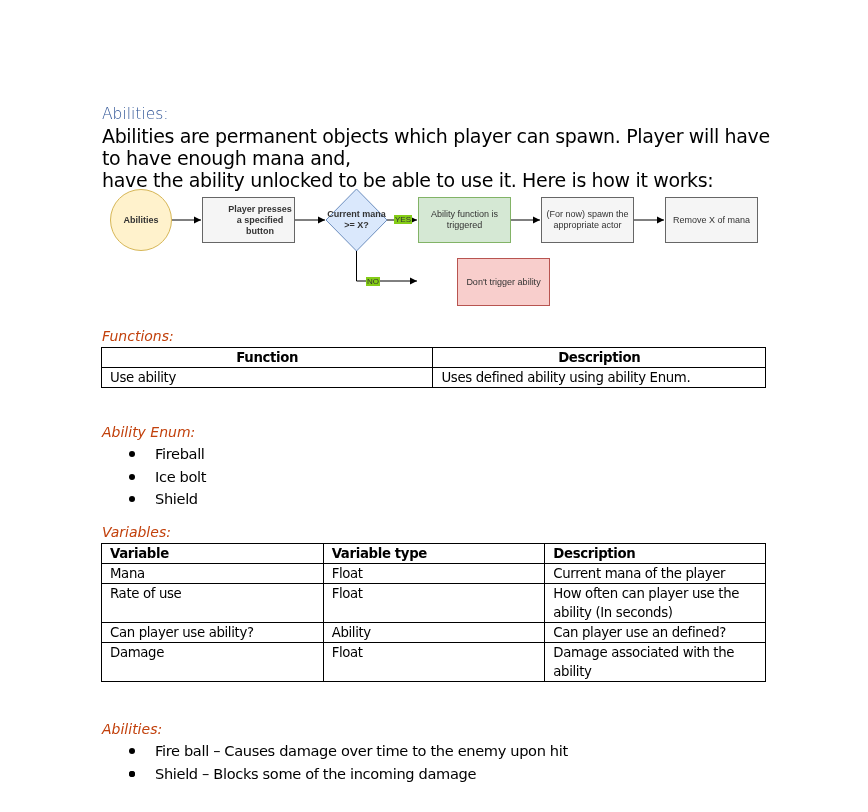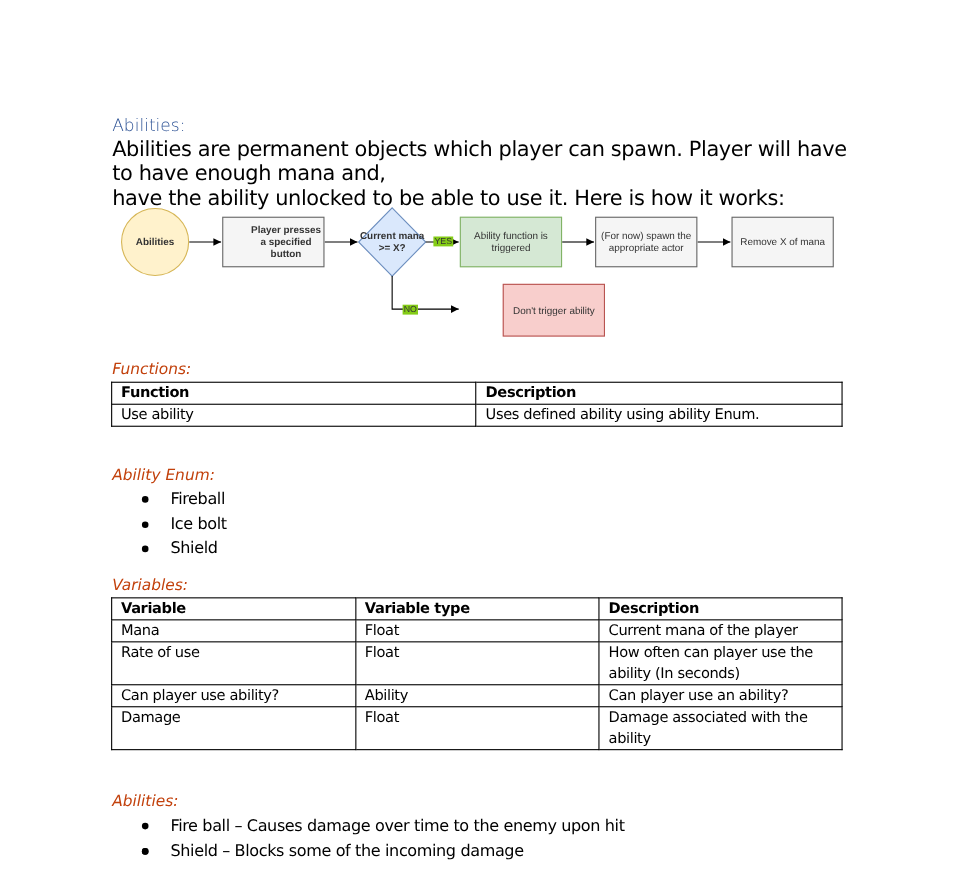--- a/index.html
+++ b/index.html
@@ -35,21 +35,21 @@
     .edge-label { position: absolute; font-size: 8px; color: #333; background: #84cc16; padding: 0 1px; line-height: 9px; font-family: "Liberation Sans", sans-serif; }
     
     table.doc-table {
       position: absolute; border-collapse: collapse; font-family: "DejaVu Sans", sans-serif;
       font-size: 13.3px; letter-spacing: -0.35px;
     }
     table.doc-table td, table.doc-table th {
       border: 1px solid #000; padding: 0 8px; vertical-align: top; line-height: 19px; text-align: left;
     }
     table.doc-table th { font-weight: bold; }
-    table.fn-table th { text-align: left; }
+    table.fn-table th { text-align: center; }
     
     ul.bullets { position: absolute; left: 102px; margin: 0; padding: 0; list-style: none; font-family: "DejaVu Sans", sans-serif; font-size: 14.6px; letter-spacing: -0.35px; }
     ul.bullets li { position: relative; padding-left: 53px; line-height: 22.6px; }
     ul.bullets li .dot { position: absolute; left: 27px; top: 8px; width: 6px; height: 6px; border-radius: 50%; background: #000; }
   </style>
 </head>
 <body>
 
 <div class="heading" style="top:105px;">Abilities:</div>
 <div class="body-text" style="top:125px;">
@@ -130,21 +130,21 @@
     <td>Current mana of the player</td>
   </tr>
   <tr>
     <td>Rate of use</td>
     <td>Float</td>
     <td>How often can player use the ability (In seconds)</td>
   </tr>
   <tr>
     <td>Can player use ability?</td>
     <td>Ability</td>
-    <td>Can player use an ability?</td>
+    <td>Can player use an defined?</td>
   </tr>
   <tr>
     <td>Damage</td>
     <td>Float</td>
     <td>Damage associated with the ability</td>
   </tr>
 </tbody>
   </table>
 
 <div class="sub-heading" style="top:721px;">Abilities:</div>

